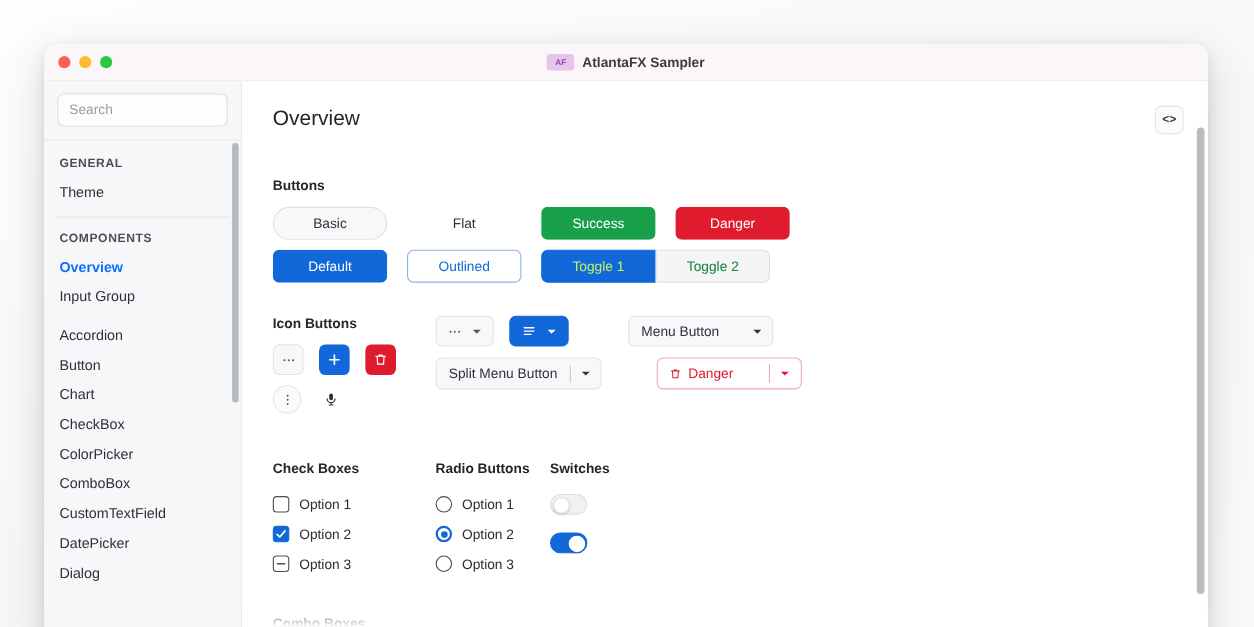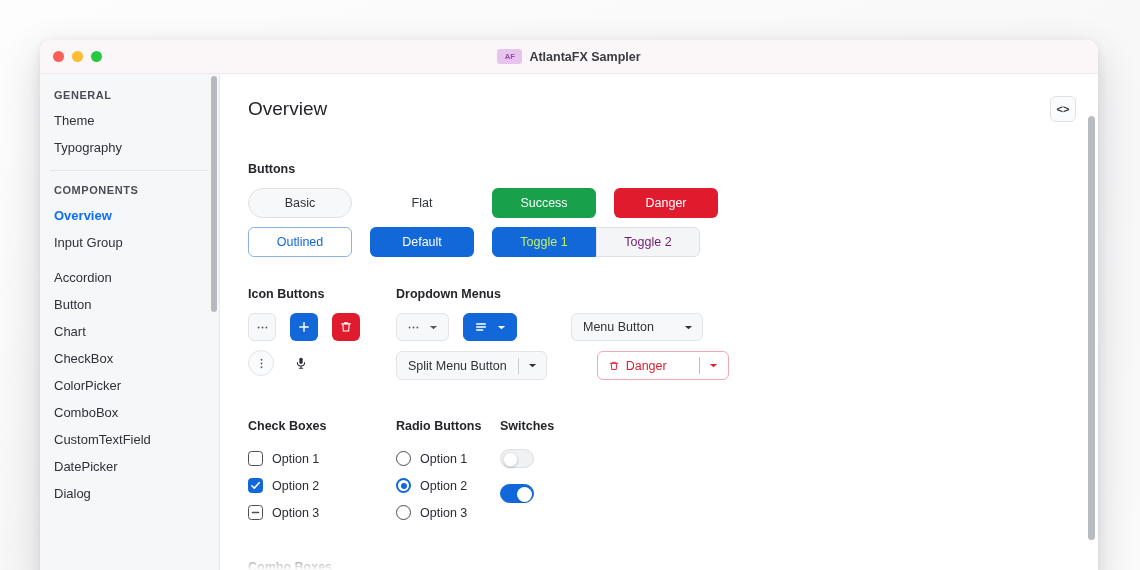--- a/index.html
+++ b/index.html
@@ -164,21 +164,21 @@
   .btn-grid {
     display: grid;
     grid-template-columns: 104px 104px 104px 104px;
     column-gap: 18px; row-gap: 9px;
   }
   .toggle-group { display: flex; }
   .toggle-group .btn { border-radius: 0; min-width: 104px; }
   .toggle-group .btn:first-child { border-radius: 6px 0 0 6px; }
   .toggle-group .btn:last-child  { border-radius: 0 6px 6px 0; }
   .tg-on  { background: #1268d8; color: #bef264; border-color: #1268d8; }
-  .tg-off { background: #f4f5f6; color: #701a75; border-color: #dfe1e5; }
+  .tg-off { background: #f4f5f6; color: #15803d; border-color: #dfe1e5; }
 
   
   .sec-group { display: flex; gap: 0; margin-top: 30px; }
   .col-icons { width: 148px; }
   .col-dd    { flex: 1; }
   .icon-row { display: flex; align-items: center; gap: 14px; margin-bottom: 9px; }
   .ibtn {
     width: 28px; height: 28px;
     border-radius: 6px;
     display: flex; align-items: center; justify-content: center;
@@ -326,25 +326,27 @@
       </div>
       <div class="title-center">
         <span class="app-badge">AF</span>
         <span class="app-title">AtlantaFX Sampler</span>
       </div>
     </div>
 
     <div class="wbody">
 
       <div class="sidebar">
+        <div class="search-wrap">
+          <input class="search-input" type="text" placeholder="Search" style="">
+        </div>
 
         <div class="navscroll">
           <div class="nav-group-title">GENERAL</div>
           <div class="nav-item">Theme</div>
-          <div class="nav-item">Typography</div>
 
           <div class="nav-sep"></div>
 
           <div class="nav-group-title">COMPONENTS</div>
           <div class="nav-item active">Overview</div>
           <div class="nav-item">Input Group</div>
           <div class="nav-gap"></div>
           <div class="nav-item">Accordion</div>
           <div class="nav-item">Button</div>
           <div class="nav-item">Chart</div>
@@ -373,22 +375,22 @@
 
         <div class="content">
 
           <div class="sec-title">Buttons</div>
           <div class="btn-grid">
             <div class="btn btn-basic">Basic</div>
             <div class="btn btn-flat">Flat</div>
             <div class="btn btn-success">Success</div>
             <div class="btn btn-danger">Danger</div>
 
+            <div class="btn btn-default">Default</div>
             <div class="btn btn-outline">Outlined</div>
-            <div class="btn btn-default">Default</div>
             <div class="toggle-group" style="grid-column: 3 / span 2;">
               <div class="btn tg-on">Toggle 1</div>
               <div class="btn tg-off">Toggle 2</div>
             </div>
           </div>
 
           <div class="sec-group">
 
             <div class="col-icons">
               <div class="sec-title">Icon Buttons</div>
@@ -422,21 +424,20 @@
                 <div class="ibtn-plain">
                   <svg class="svg-ico" width="14" height="14" viewBox="0 0 16 16" fill="none">
                     <rect x="6.1" y="1.9" width="3.8" height="7.2" rx="1.9" fill="currentColor"></rect>
                     <path d="M3.9 7.4a4.1 4.1 0 0 0 8.2 0M8 11.5v2.4M6.1 13.9h3.8" stroke="currentColor" stroke-width="1.2" stroke-linecap="round"></path>
                   </svg>
                 </div>
               </div>
             </div>
 
             <div class="col-dd">
-              <div class="sec-title">Dropdown Menus</div>
 
               <div class="dd-line1">
                 <div class="dd-small light">
                   <svg class="svg-ico" width="13" height="13" viewBox="0 0 16 16">
                     <circle cx="3.2" cy="8" r="1.1" fill="currentColor"></circle>
                     <circle cx="8" cy="8" r="1.1" fill="currentColor"></circle>
                     <circle cx="12.8" cy="8" r="1.1" fill="currentColor"></circle>
                   </svg>
                   <svg class="svg-ico" width="9" height="9" viewBox="0 0 10 10">
                     <path d="M1 3.2 L5 7 L9 3.2 Z" fill="currentColor"></path>

